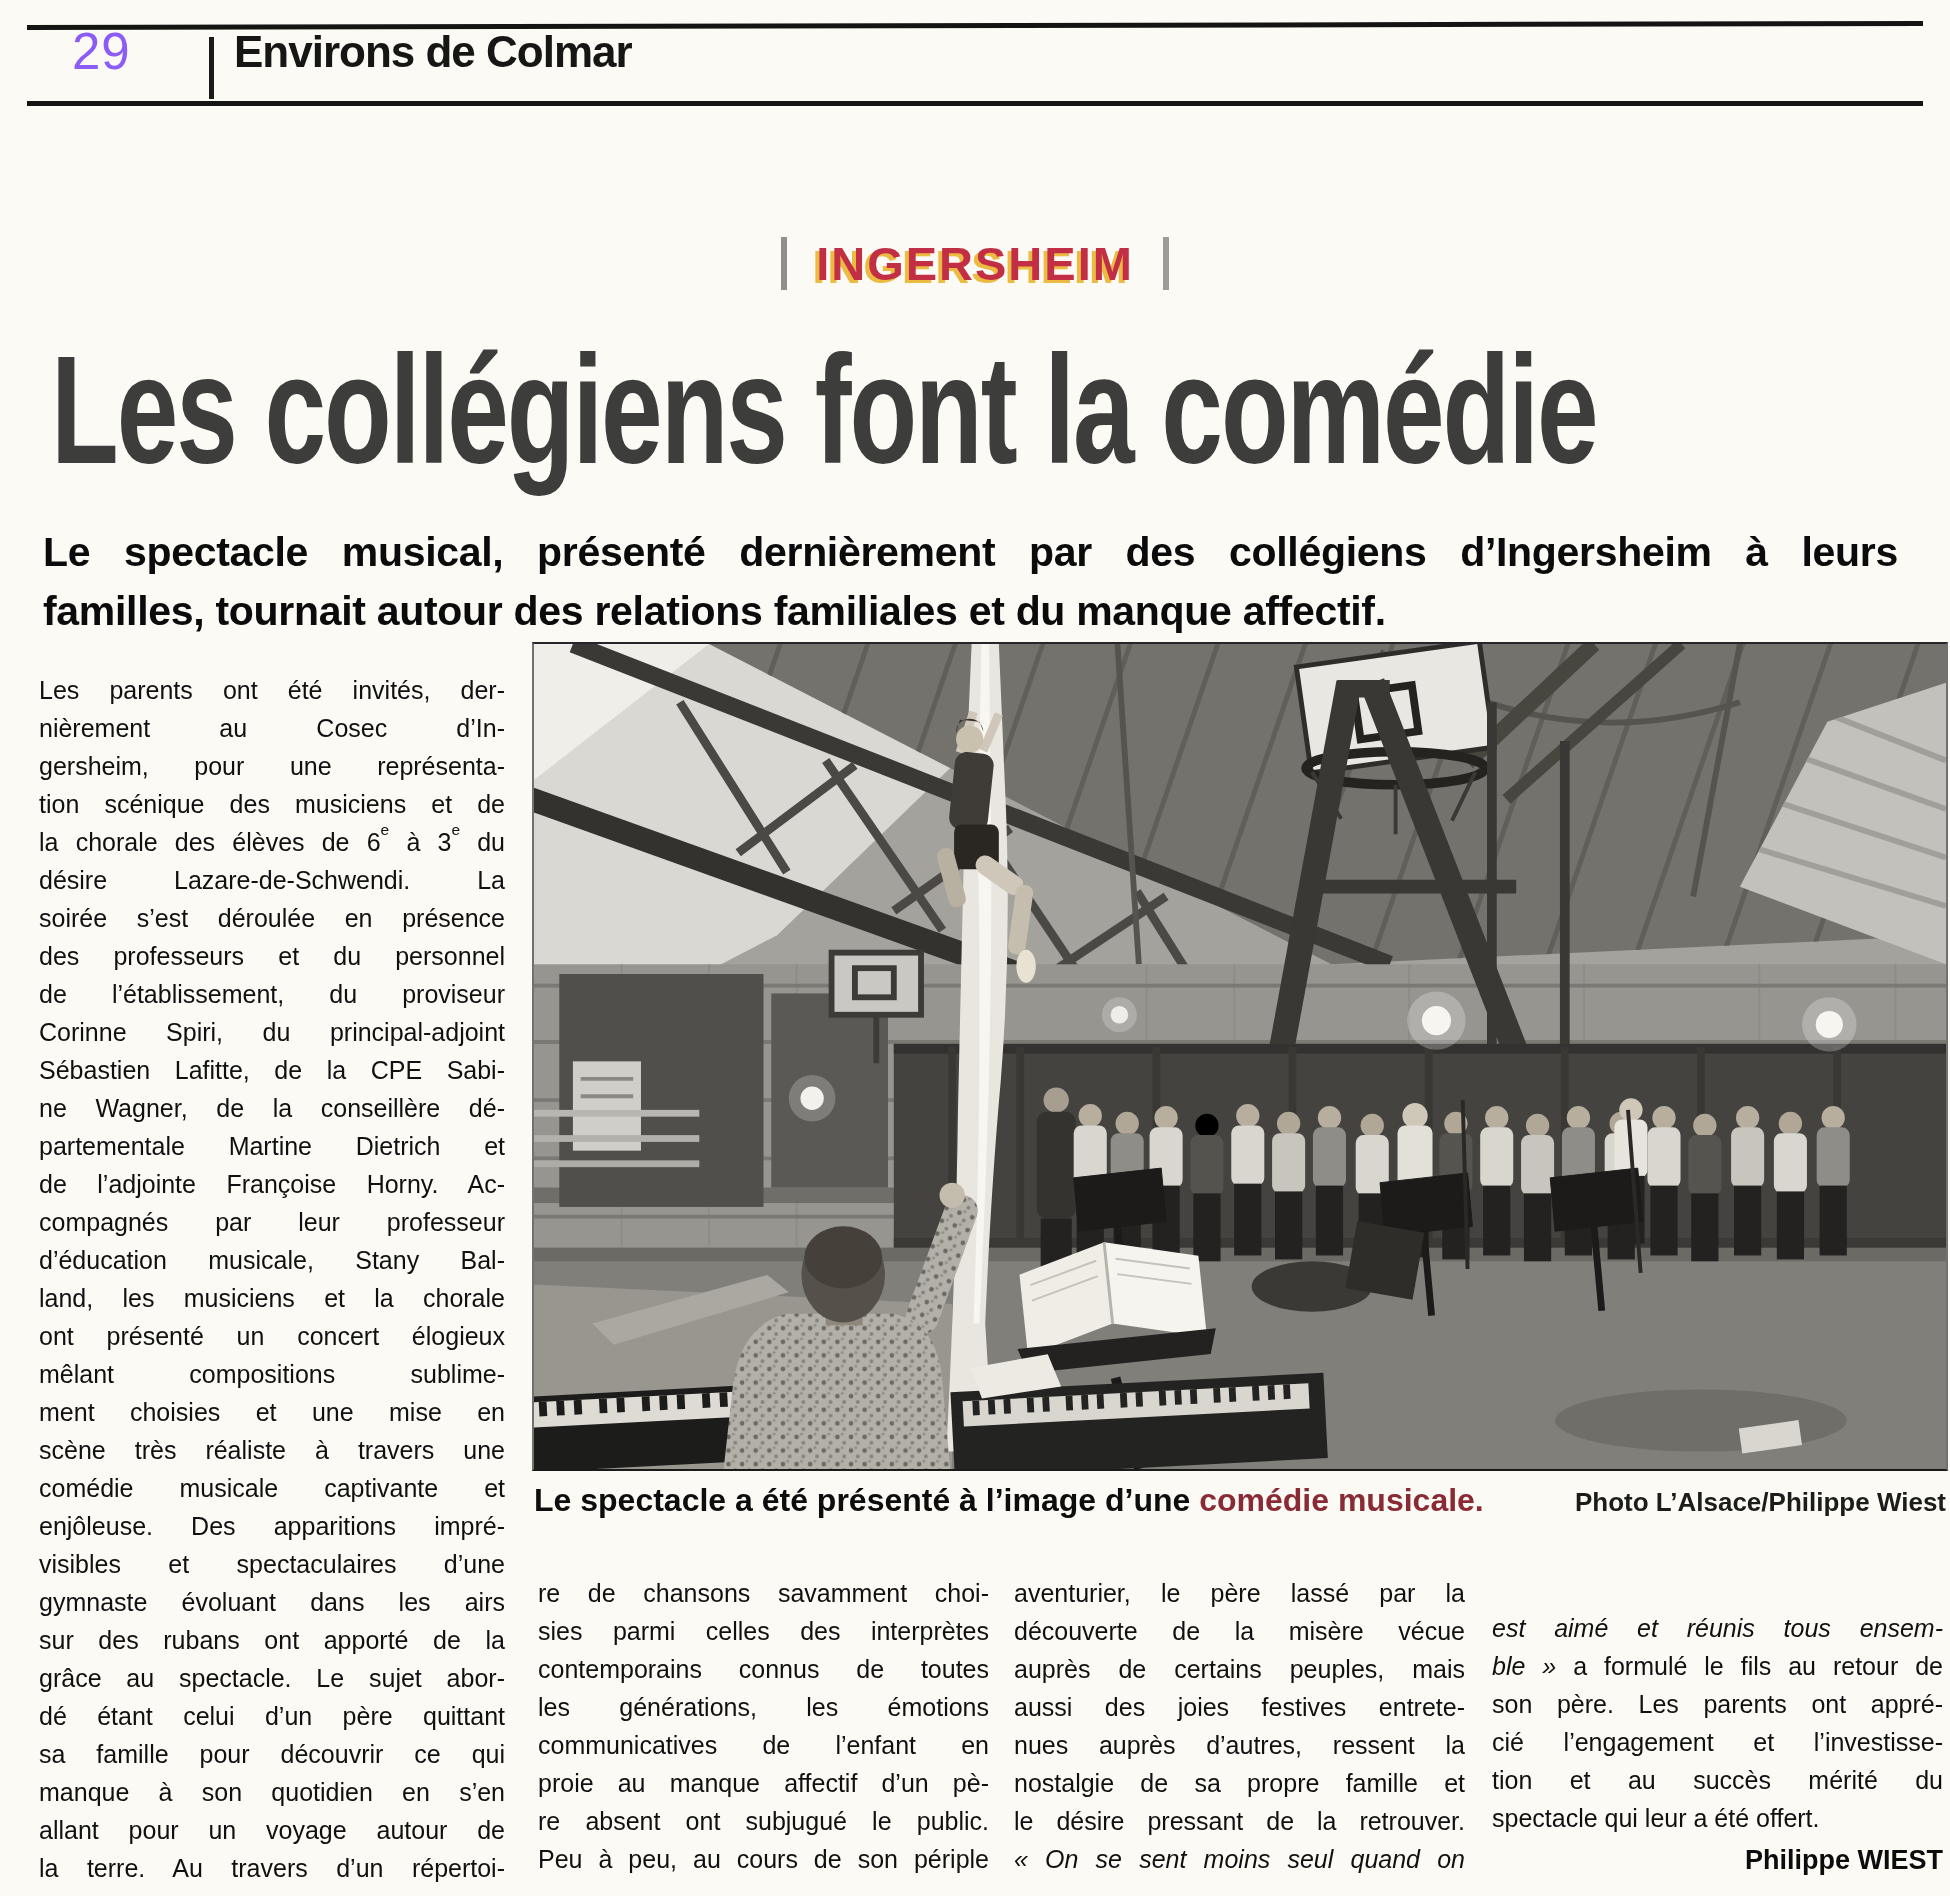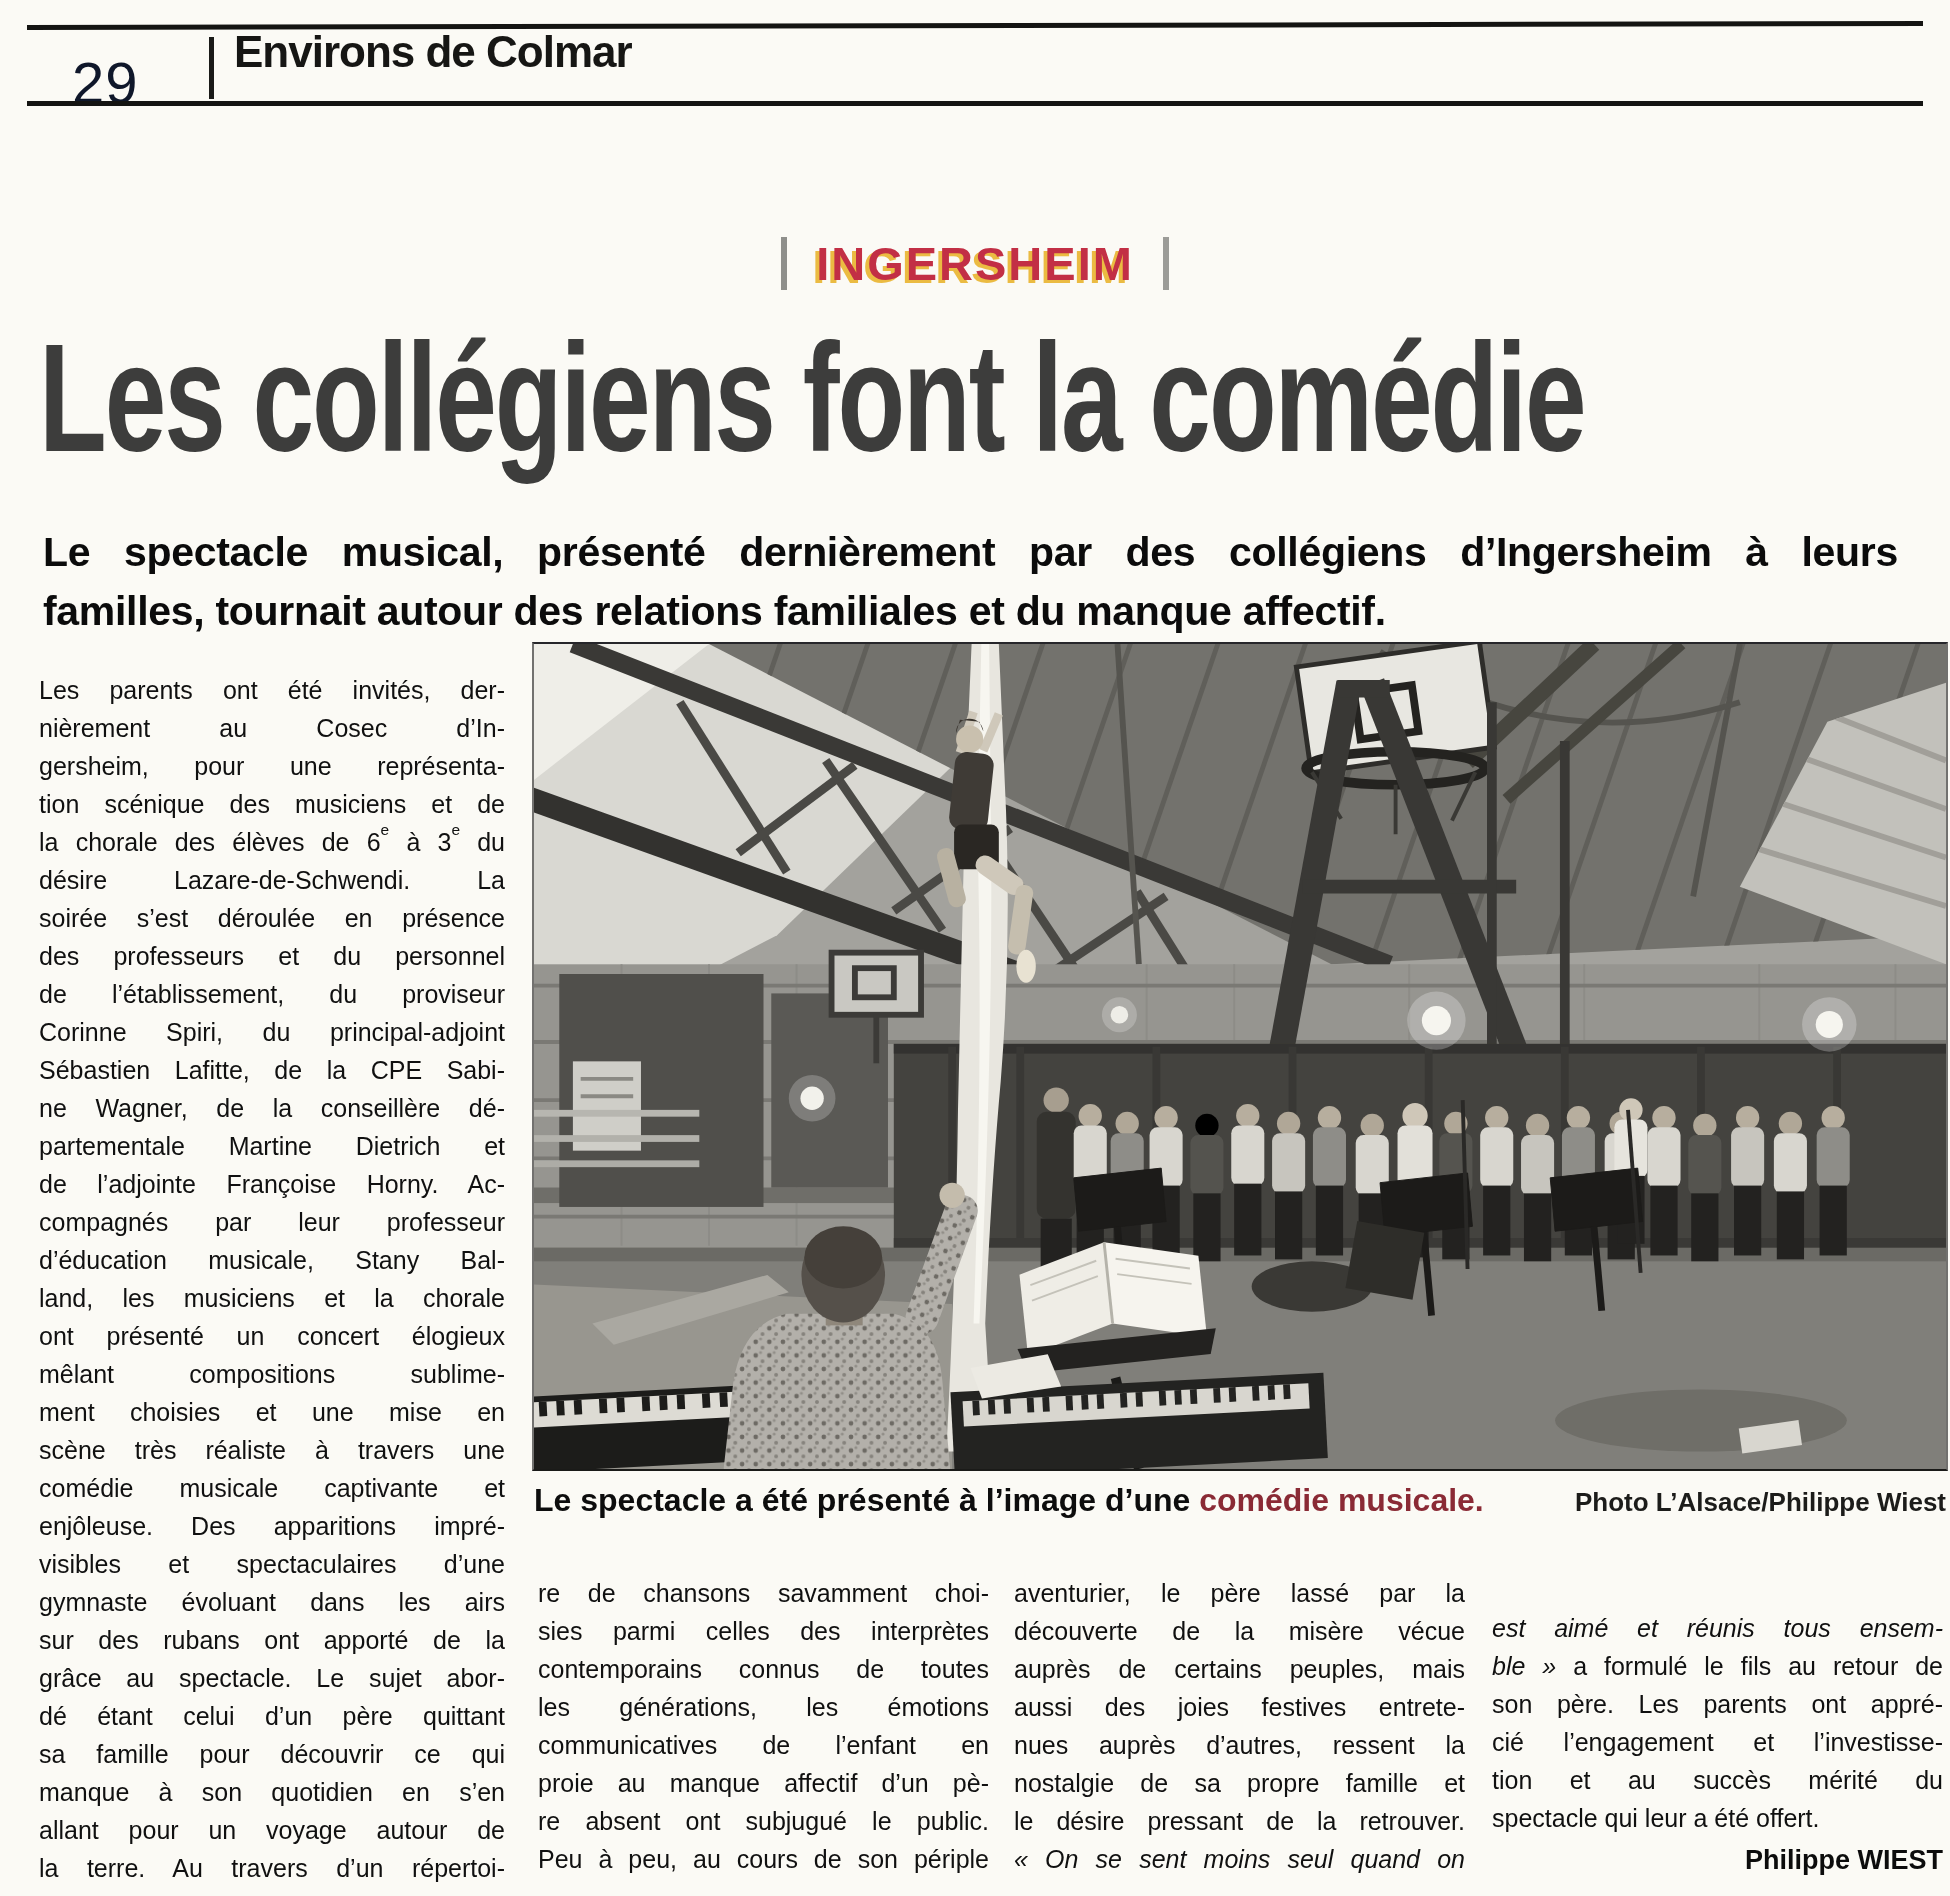--- a/index.html
+++ b/index.html
@@ -5,21 +5,21 @@
   html,body{margin:0;padding:0;}
   body{
     width:1950px;height:1897px;position:relative;overflow:hidden;
     background:#fbfaf5;color:#121212;
     font-family:"Liberation Sans", sans-serif;
   }
   
   .rule{position:absolute;left:27px;width:1896px;height:4.9px;background:#141412;}
   .rule-top{top:23.4px;transform:rotate(-0.12deg);}
   .rule-bottom{top:101px;}
-  .page-num{position:absolute;left:72px;top:49px;font-size:58px;font-weight:400;letter-spacing:1px;color:#0f172a;}
+  .page-num{position:absolute;left:72px;top:22px;font-size:51px;font-weight:400;letter-spacing:1px;color:#8b5cf6;}
   .head-vbar{position:absolute;left:209px;top:37px;width:4.9px;height:62px;background:#1a1a18;}
   .section-title{position:absolute;left:234px;top:27px;font-size:44px;font-weight:800;letter-spacing:-1px;color:#161614;}
   
   .kicker{position:absolute;left:0;top:236px;width:1950px;display:flex;justify-content:center;align-items:center;gap:29px;}
   .kicker-bar{width:5.9px;height:53px;background:#8f8f8b;}
   .kicker-bar.right{background:#9c9c98;}
   .kicker-label{
     font-size:47px;font-weight:800;letter-spacing:2px;color:#c22f45;
     text-shadow:-3.9px 2.9px 0 rgba(233,180,47,.9);
   }
@@ -62,21 +62,21 @@
 <div class="head-vbar"></div>
 <div class="section-title">Environs de Colmar</div>
 <div class="rule rule-bottom"></div>
 
 <div class="kicker">
   <span class="kicker-bar"></span>
   <span class="kicker-label">INGERSHEIM</span>
   <span class="kicker-bar right"></span>
 </div>
 
-<h1 class="headline" style="margin:2px;">
+<h1 class="headline" style="margin:14px;">
   <span class="headline-inner">Les collégiens font la comédie</span>
 </h1>
 
 <div class="standfirst">
   <div class="just">Le spectacle musical, présenté dernièrement par des collégiens d’Ingersheim à leurs</div>
   <div>familles, tournait autour des relations familiales et du manque affectif.</div>
 </div>
 
 <div class="bodycol col1">
   <div>

